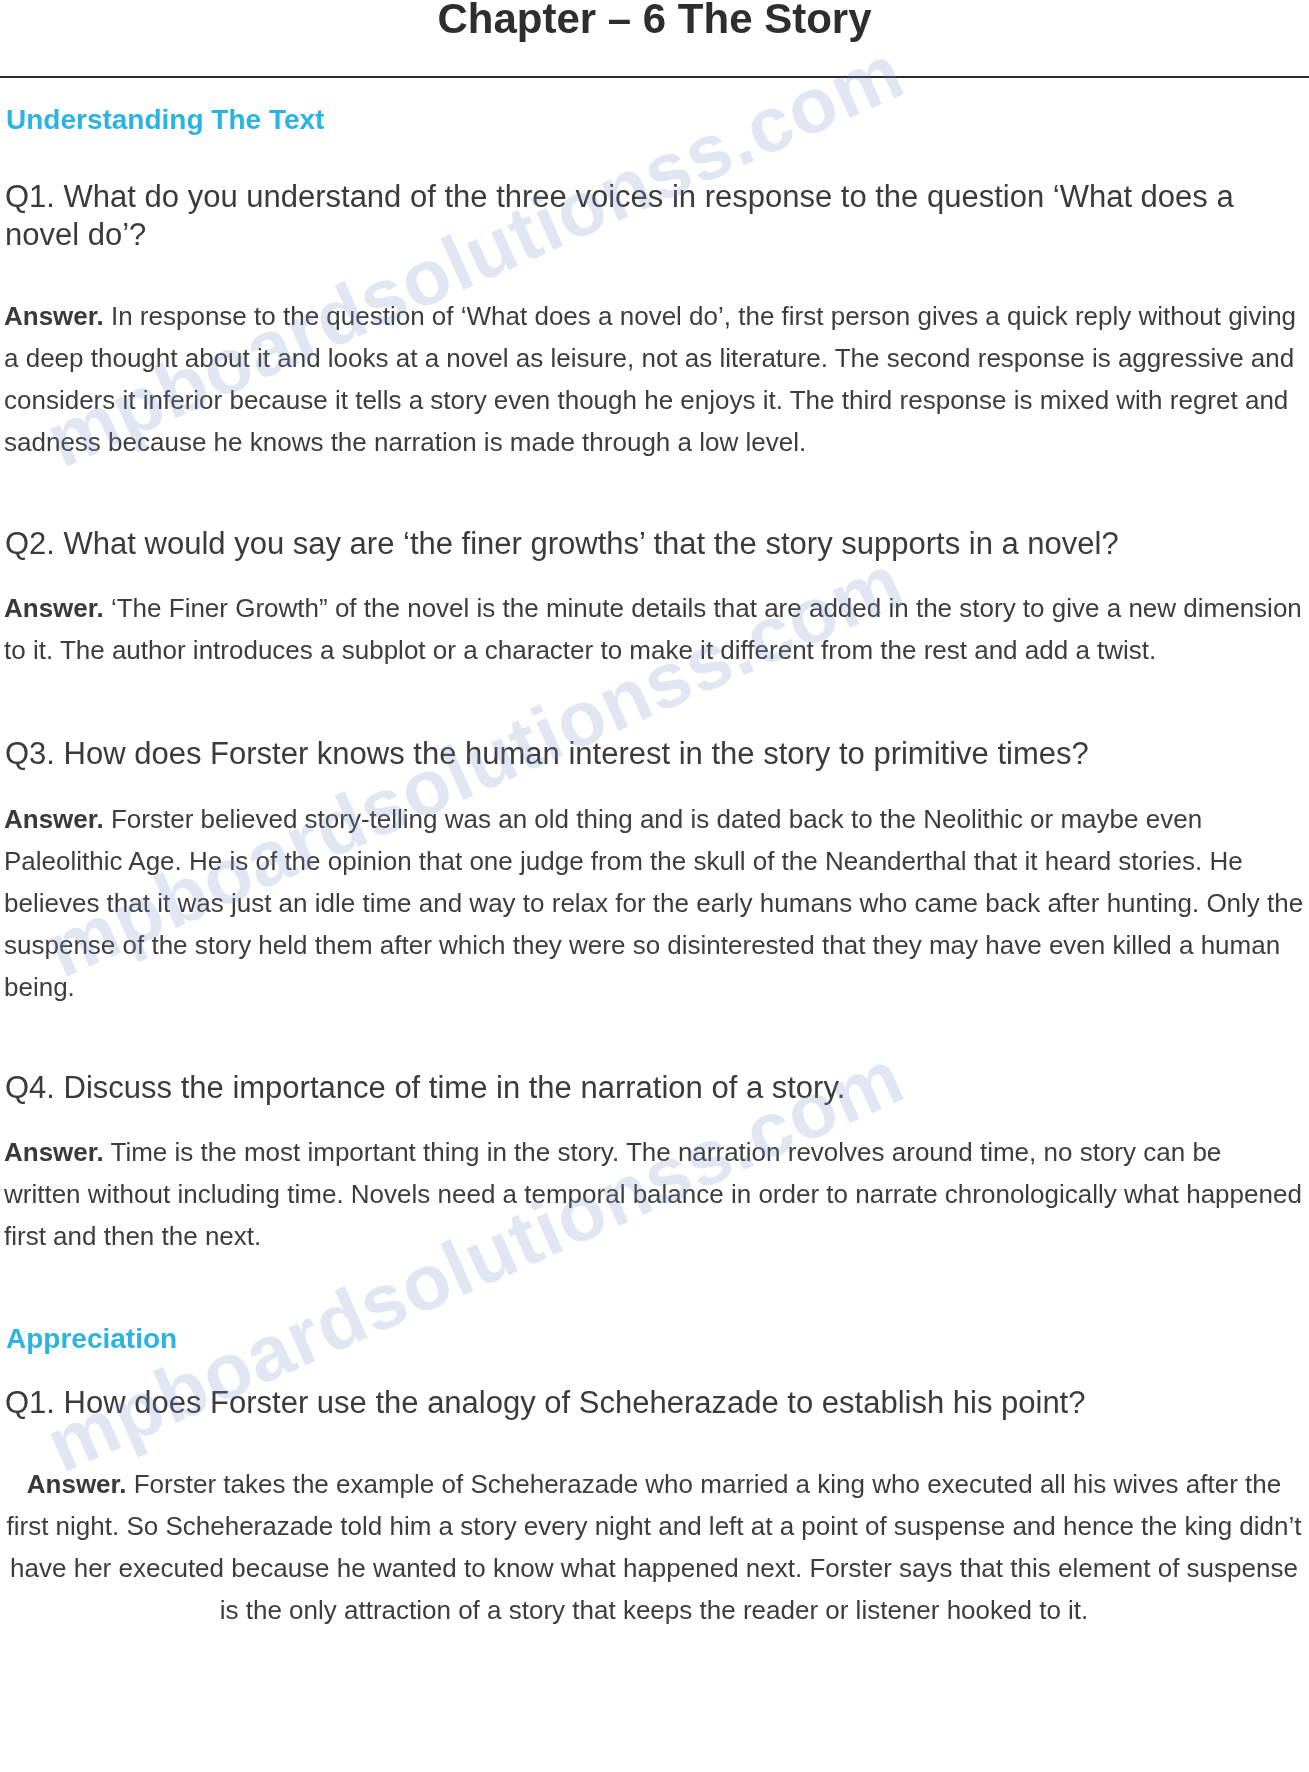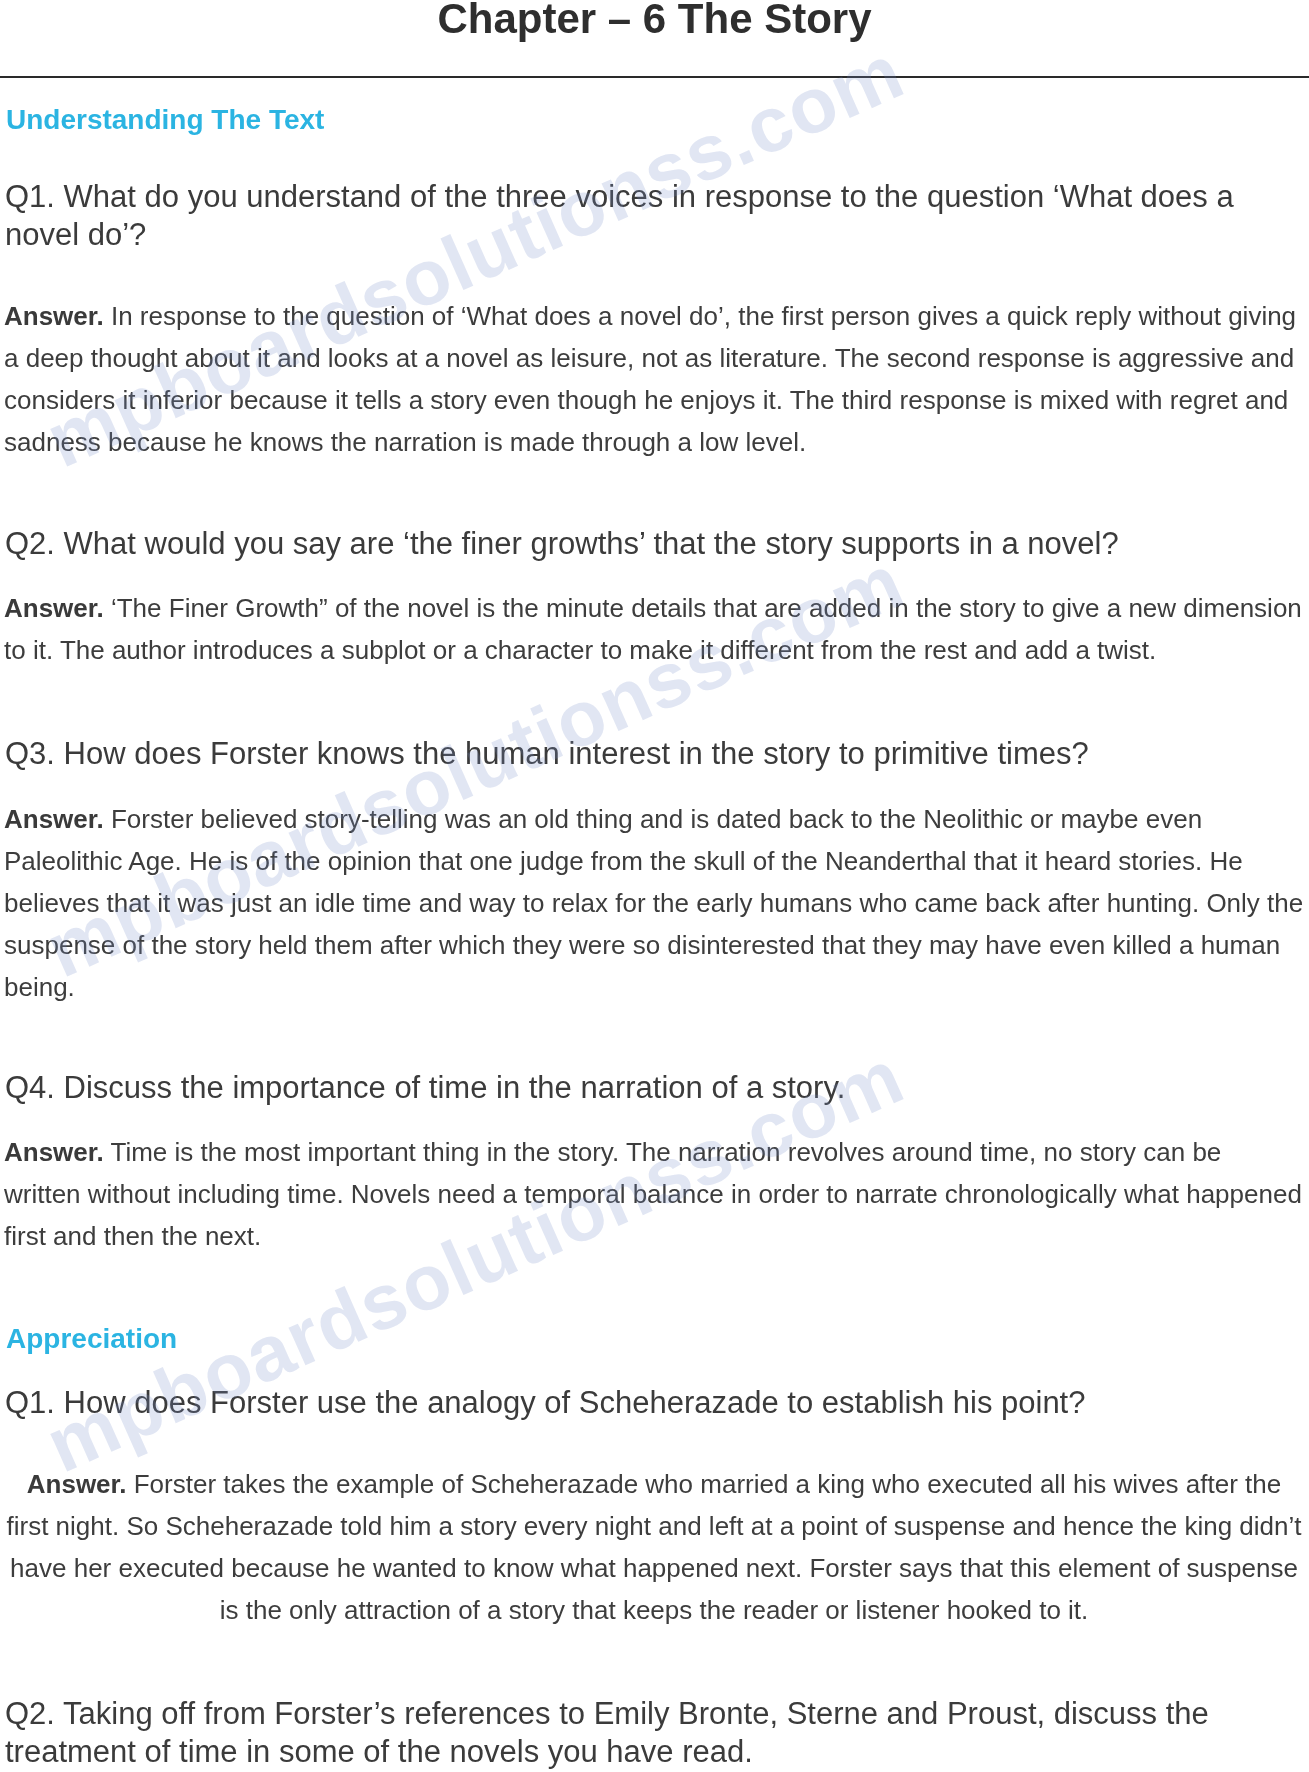--- a/index.html
+++ b/index.html
@@ -118,19 +118,18 @@
   </div>
 
   <div class="section-heading" style="top:1319px;">Appreciation</div>
 
   <div class="question" style="top:1384px;">Q1. How does Forster use the analogy of Scheherazade to establish his point?</div>
   <div class="answer" style="top:1463px;text-align:center;">
     <span class="label">Answer.</span>
     <span>Forster takes the example of Scheherazade who married a king who executed all his wives after the first night. So Scheherazade told him a story every night and left at a point of suspense and hence the king didn’t have her executed because he wanted to know what happened next. Forster says that this element of suspense is the only attraction of a story that keeps the reader or listener hooked to it.</span>
   </div>
 
-  <div class="question" style="top:1695px;">Q2. Taking off from Forster’s references to Emily Bronte, Sterne and Proust, discuss the treatment of time in some of the novels you have read.</div>
 
   <div class="watermark" style="left:70px; top:395px;">mpboardsolutionss.com</div>
   <div class="watermark" style="left:70px; top:905px;">mpboardsolutionss.com</div>
   <div class="watermark" style="left:70px; top:1400px;">mpboardsolutionss.com</div>
 
 </div>
 
 </body></html>

